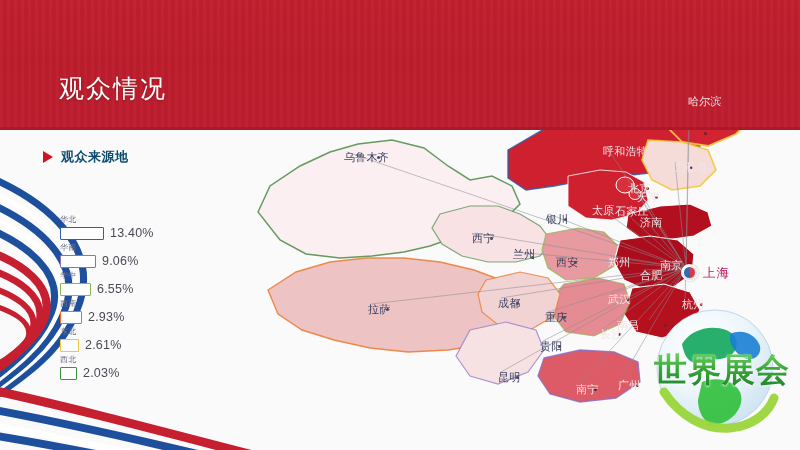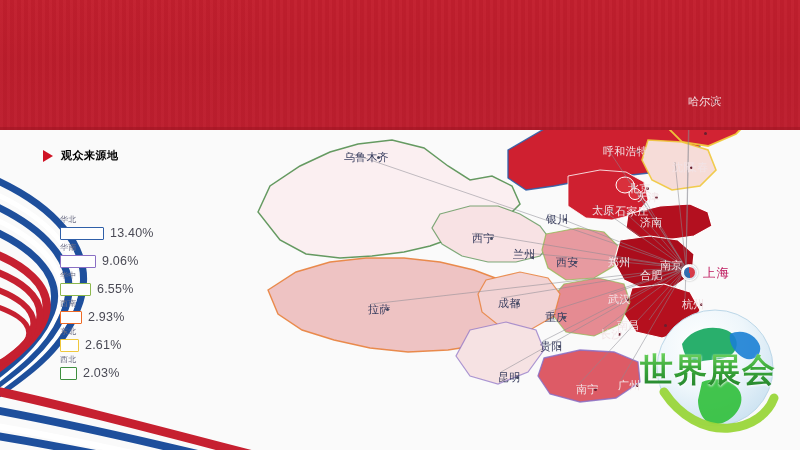--- a/index.html
+++ b/index.html
@@ -32,31 +32,31 @@
   #banner-rule{position:absolute;left:0;top:127px;width:800px;height:3px;background:#9e1422;opacity:.55;}
 
   
   #map-wrap{position:absolute;left:0;top:0;width:800px;height:450px;}
   #map-svg{position:absolute;left:0;top:0;}
 
   
   #ribbon{position:absolute;left:-18px;top:160px;width:270px;height:300px;}
   #section-title{position:absolute;left:43px;top:148px;display:flex;align-items:center;gap:8px;}
   #tri{width:0;height:0;border-left:10px solid #cf1324;border-top:6px solid transparent;border-bottom:6px solid transparent;}
-  #section-title-text{font-size:11px;color:#000000;font-weight:700;letter-spacing:.5px;}
+  #section-title-text{font-size:13px;color:#0c4a6e;font-weight:700;letter-spacing:.5px;}
 
   .bar-row{position:absolute;left:60px;}
   .bar-label{font-size:8px;color:#6d6f86;letter-spacing:.3px;line-height:11px;margin-bottom:1px;}
   .bar-line{display:flex;align-items:center;gap:6px;}
   .bar-box{height:13px;background:#fefefe;border-width:1.4px;border-style:solid;box-sizing:border-box;border-radius:1px;}
   .bar-val{font-size:12.5px;color:#4a4a55;letter-spacing:.2px;white-space:nowrap;}
 
   
   #logo{position:absolute;left:640px;top:300px;width:150px;height:140px;}
-  #logo-text{position:absolute;left:0;top:48px;width:150px;text-align:left;
+  #logo-text{position:absolute;left:0;top:48px;width:150px;text-align:right;
     font-size:33px;font-weight:700;letter-spacing:1px;
     background:linear-gradient(180deg,#7de06a 0%,#3aa83a 45%,#1f7a2a 100%);
     -webkit-background-clip:text;background-clip:text;color:transparent;
     text-shadow:none;filter:drop-shadow(0 1px 1px rgba(255,255,255,.9));}
   .city{position:absolute;font-size:11px;color:#2f3350;white-space:nowrap;letter-spacing:.2px;}
   .city.lightc{color:#3a3f60;}
   .city.onred{color:#f2e3e6;}
   .dot{position:absolute;width:3.2px;height:3.2px;border-radius:50%;background:#4a4f63;}
   .dot.onred{background:#6a2030;}
   #shanghai-label{position:absolute;left:703px;top:265px;font-size:12.5px;color:#be185d;letter-spacing:1px;}
@@ -146,20 +146,21 @@
         <path d="M689 128 L686 268"></path>
         <path d="M549 214 L686 268"></path>
       </g>
     </svg>
   </div>
 
   <div id="banner">
     <div id="banner-photo"></div>
     <div id="banner-tint"></div>
   </div>
+  <div id="banner-title">观众情况</div>
   <div id="banner-rule"></div>
 
   <div id="city-layer">
       <div class="dot" style="left: 377px; top: 156px;"></div>
       <div class="city lightc" style="left: 344px; top: 150px;">乌鲁木齐</div>
       <div class="dot onred" style="left: 714px; top: 100px;"></div>
       <div class="city onred" style="left: 688px; top: 94px;">哈尔滨</div>
       <div class="dot onred" style="left: 704px; top: 132px;"></div>
       <div class="city onred" style="left: 686px; top: 126px; margin-top: 34px;">长春</div>
       <div class="dot onred" style="left: 690px; top: 166px;"></div>

